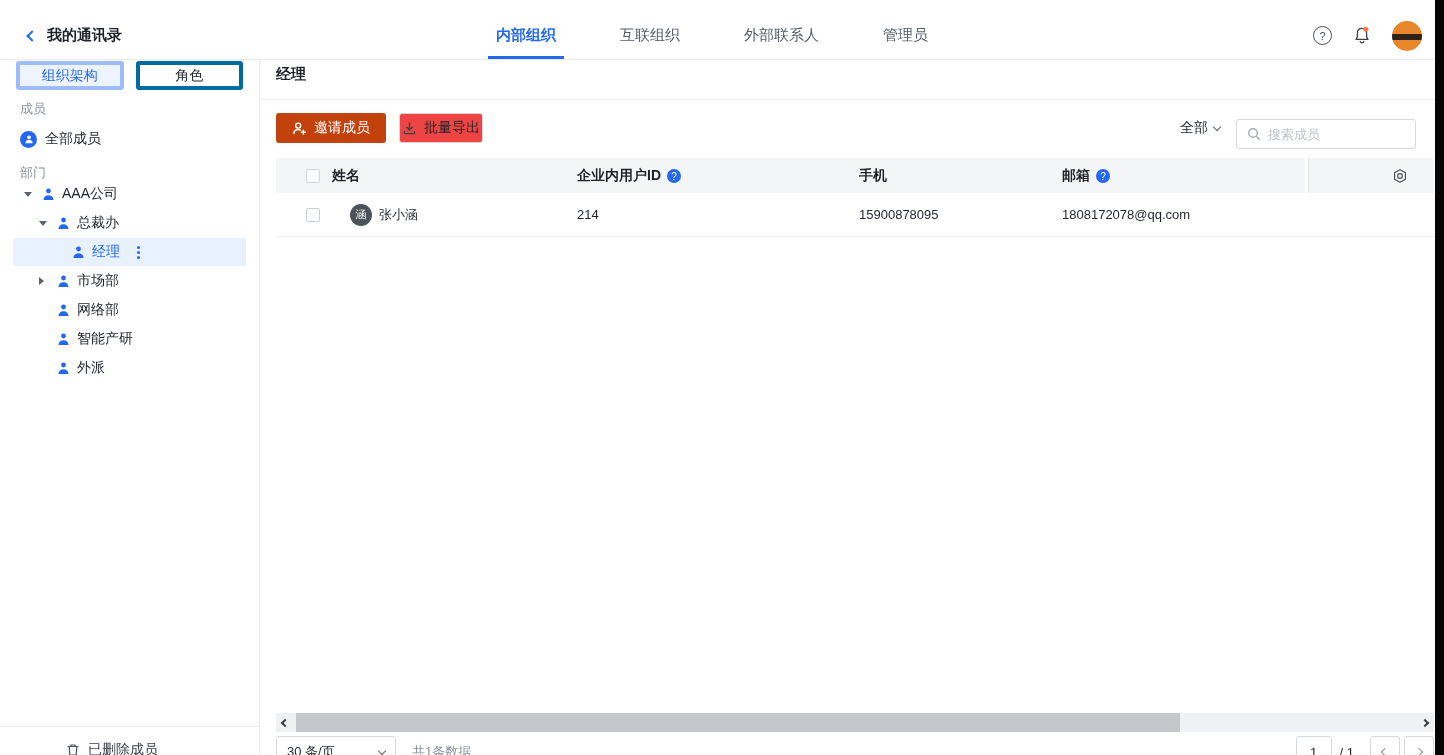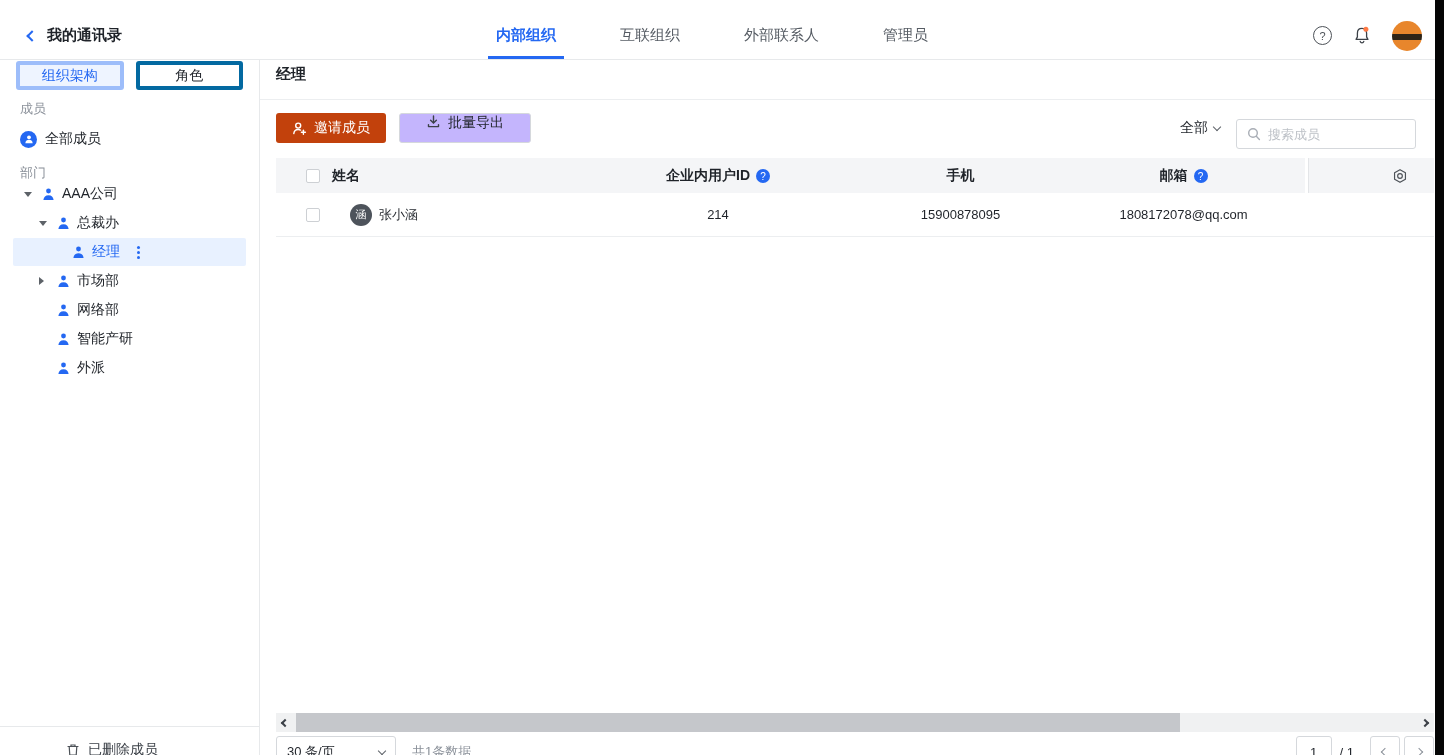--- a/index.html
+++ b/index.html
@@ -50,33 +50,33 @@
   .sidebar-footer { position:absolute; top:678px; left:0; width:100%; border-top:1px solid #e7e9eb; }
   .deleted { display:flex; align-items:center; gap:8px; margin:14px 0 0 66px; font-size:14px; color:#3c4148; cursor:pointer; }
 
   
   .main { position:absolute; left:260px; top:48px; width:1184px; height:707px; background:#fff; }
   .page-title { height:52px; line-height:52px; padding-left:16px; font-size:15px; font-weight:700;
                 color:#1f2329; border-bottom:1px solid #eceef0; }
   .toolbar { margin:13px 28px 0 16px; display:flex; align-items:center; height:30px; }
   .btn-invite { display:flex; align-items:center; gap:7px; background:#c2410c; color:#fff; border:none;
                 border-radius:3px; height:30px; padding:0 16px; font-size:14px; cursor:pointer; }
-  .btn-export { display:flex; align-items:flex-start; gap:7px; background:#c4b5fd; color:#1f2329;
-                border:1px solid #d5d8dc; border-radius:3px; height:30px; padding:0 26px; font-size:14px;
+  .btn-export { display:flex; align-items:center; gap:7px; background:#ef4444; color:#1f2329;
+                border:1px solid #d5d8dc; border-radius:3px; height:30px; padding:0 2px; font-size:14px;
                 margin-left:13px; cursor:pointer; }
   .toolbar-spacer { flex:1; }
   .filter { display:flex; align-items:center; gap:6px; font-size:14px; color:#1f2329; margin-right:16px; cursor:pointer; }
   .caret-down { width:6px; height:6px; border-left:1.6px solid #5d6268; border-bottom:1.6px solid #5d6268;
                 transform:rotate(-45deg); margin-top:-3px; }
   .search { width:180px; height:30px; border:1px solid #d5d8dc; border-radius:3px; display:flex;
             align-items:center; padding:0 10px; gap:7px; background:#fff;margin-top:12px; }
   .search input { border:none; outline:none; flex:1; font-size:13px; color:#1f2329; min-width:0; background:transparent; }
   .search input::placeholder { color:#bcc0c6; }
 
-  .table { margin:15px 10px 0 16px; width:1158px;text-align:center; }
+  .table { margin:15px 10px 0 16px; width:1158px; }
   .thead { display:flex; align-items:center; height:35px; background:#f4f5f7; font-size:14px;
            font-weight:700; color:#1f2329; }
   .trow { display:flex; align-items:center; height:44px; border-bottom:1px solid #eceef0;
           font-size:13px; color:#1f2329; }
   .c-check { width:56px; padding-left:30px; display:flex; align-items:center; flex:none; }
   .c-name { width:245px; display:flex; align-items:center; flex:none; }
   .c-id { width:282px; flex:none; }
   .c-phone { width:203px; flex:none; }
   .c-email { width:243px; flex:none; }
   .c-settings { flex:1; display:flex; justify-content:flex-end; padding-right:26px; align-self:stretch; align-items:center; }

